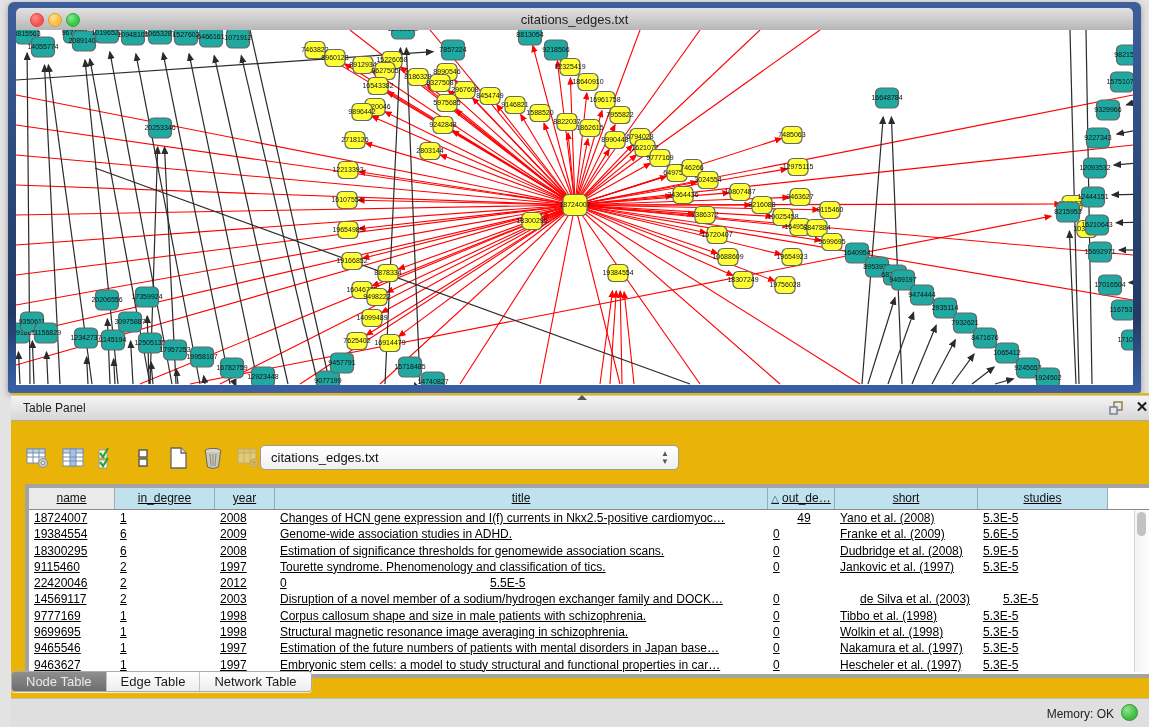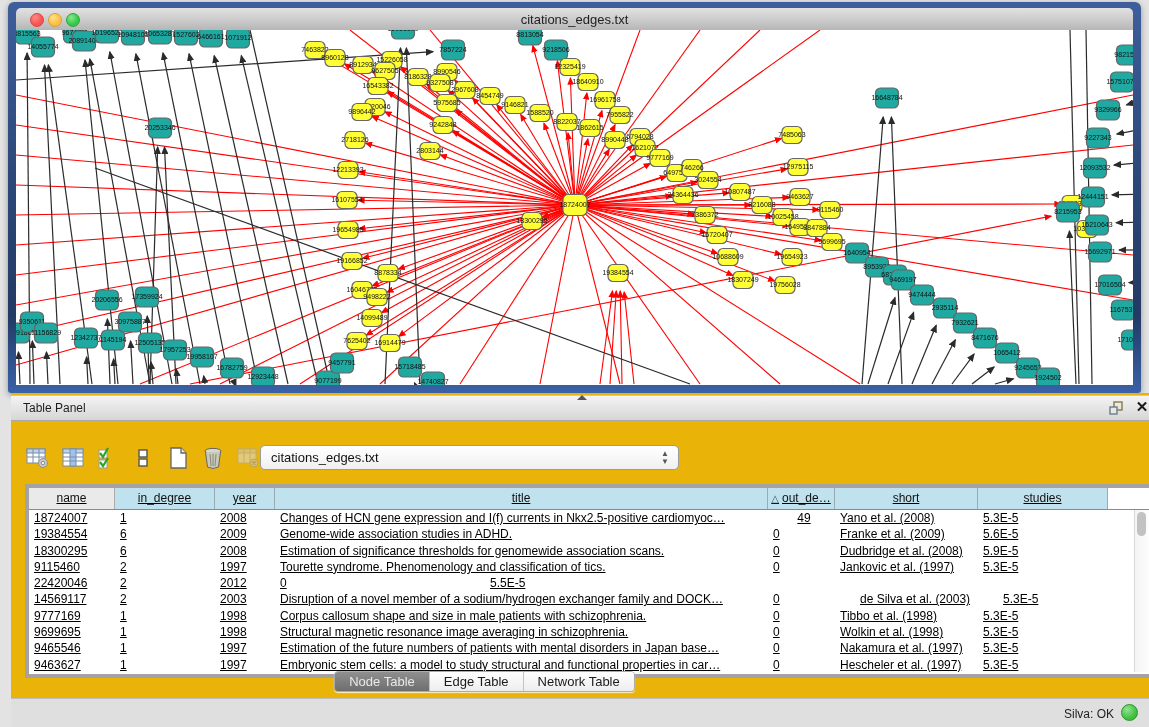--- a/index.html
+++ b/index.html
@@ -52,21 +52,21 @@
   .gh-cell.gray{background:#EAEAEA;border-right:1px solid #ABABAB;}
   .gh-cell .sort-glyph{font-size:10px;color:#35606E;margin-right:3px;}
   .grid-body{position:relative;}
   .grid-row{display:flex;height:16.3px;background:#FFFFFF;}
   .gr-cell{box-sizing:border-box;font-size:12px;color:#000;padding-left:5px;
     overflow:hidden;white-space:nowrap;line-height:16px;}
   .vscroll{position:absolute;right:1px;top:22px;width:14px;height:162px;
     background:linear-gradient(90deg,#F4F4F4,#FDFDFD);border-left:1px solid #D8D8D8;}
   .vthumb{position:absolute;left:2px;top:2px;width:9px;height:24px;background:#C2C2C2;border-radius:5px;}
 
-  .tabs{position:absolute;left:0;top:278px;width:947px;height:22px;display:flex;justify-content:center;}
+  .tabs{position:absolute;left:0;top:278px;width:947px;height:22px;display:flex;justify-content:flex-start;}
   .seg{display:flex;height:19px;border:1px solid #ABABAB;border-radius:4px;overflow:hidden;
     box-shadow:0 1px 1px rgba(255,255,255,.8);}
   .seg-btn{padding:0 14px;font-size:13px;line-height:19px;background:linear-gradient(180deg,#FFFFFF,#EDEDED);
     color:#1A1A1A;border-left:1px solid #C4C4C4;}
   .seg-btn:first-child{border-left:none;}
   .seg-btn.active{background:linear-gradient(180deg,#8F8F8F,#6E6E6E);color:#E9E9E9;}
 
   .statusbar{position:absolute;left:0;top:305px;width:1149px;height:29px;
     background:#DFDFDF;border-top:1px solid #BDBDBD;}
   .mem-label{position:absolute;right:46px;top:8px;font-size:12px;color:#222;}
@@ -921,17 +921,17 @@
 
     <div class="tabs">
       <div class="seg" id="seg-tabs">
           <div class="seg-btn active">Node Table</div>
           <div class="seg-btn">Edge Table</div>
           <div class="seg-btn">Network Table</div>
         </div>
     </div>
 
     <div class="statusbar">
-      <span class="mem-label">Silva: OK</span>
+      <span class="mem-label">Memory: OK</span>
       <span class="mem-dot"></span>
     </div>
   </div>
 </div>
 
 </body></html>

